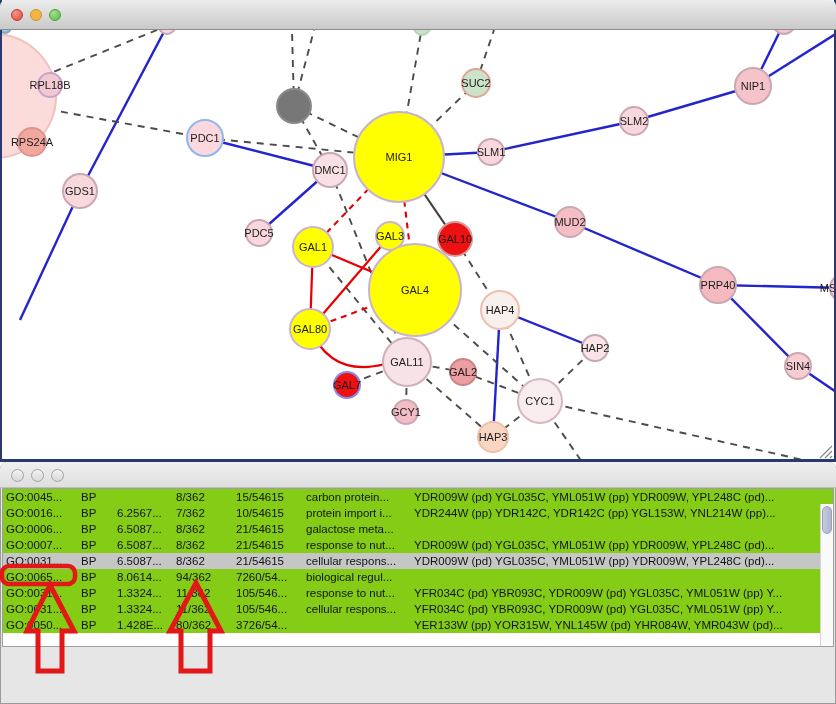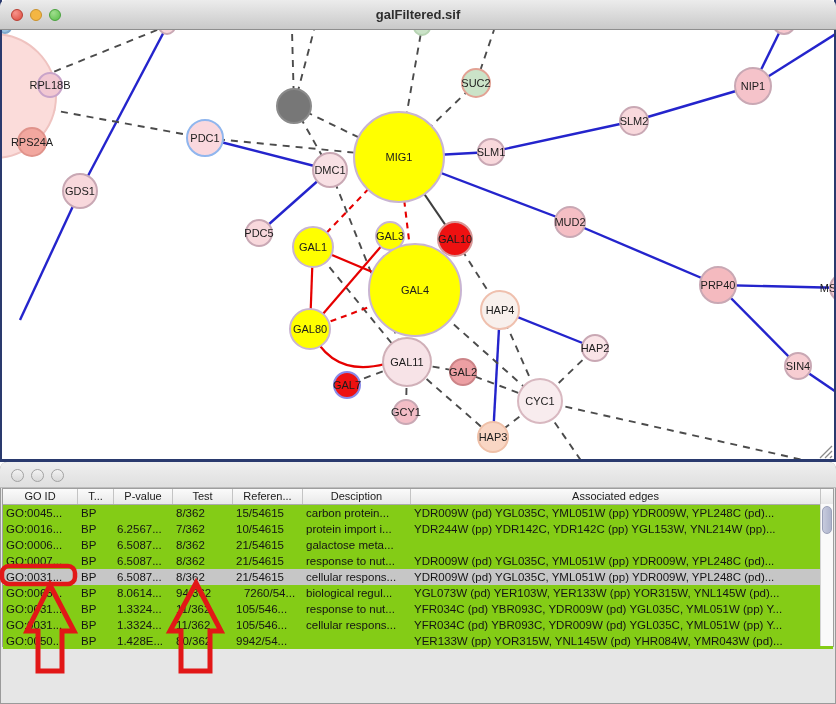--- a/index.html
+++ b/index.html
@@ -186,40 +186,30 @@
         <line x1="818" y1="428" x2="830" y2="416"></line>
         <line x1="823" y1="428" x2="830" y2="421"></line>
         <line x1="828" y1="428" x2="830" y2="426"></line>
       </g>
     </svg>
   </div>
   <div class="titlebar">
     <span class="tl red"></span>
     <span class="tl yellow"></span>
     <span class="tl green"></span>
-    <div class="title">galFiltered.sif</div>
   </div>
 </div>
 
 <div class="noa-window">
   <div class="noa-titlebar">
     <span class="gtl b1"></span>
     <span class="gtl b2"></span>
     <span class="gtl b3"></span>
   </div>
   <div class="noa-table">
-    <div class="thead" id="thead">
-        <span class="th" style="width: 75px;">GO ID</span>
-        <span class="th" style="width: 36px;">T...</span>
-        <span class="th" style="width: 59px;">P-value</span>
-        <span class="th" style="width: 60px;">Test</span>
-        <span class="th" style="width: 70px;">Referen...</span>
-        <span class="th" style="width: 108px;">Desciption</span>
-        <span class="th" style="width: 410px;">Associated edges</span>
-      </div>
     <div class="tbody" id="tbody">
         <div class="tr">
           <span class="td" style="width: 75px;">GO:0045...</span>
           <span class="td" style="width: 36px;">BP</span>
           <span class="td" style="width: 59px; margin-top: 36px;">2.1308...</span>
           <span class="td" style="width: 60px;">8/362</span>
           <span class="td" style="width: 70px;">15/54615</span>
           <span class="td" style="width: 108px;">carbon protein...</span>
           <span class="td" style="width: 410px;">YDR009W (pd) YGL035C, YML051W (pp) YDR009W, YPL248C (pd)...</span>
         </div>
@@ -256,23 +246,22 @@
           <span class="td" style="width: 60px;">8/362</span>
           <span class="td" style="width: 70px;">21/54615</span>
           <span class="td" style="width: 108px;">cellular respons...</span>
           <span class="td" style="width: 410px;">YDR009W (pd) YGL035C, YML051W (pp) YDR009W, YPL248C (pd)...</span>
         </div>
         <div class="tr">
           <span class="td" style="width: 75px;">GO:0065...</span>
           <span class="td" style="width: 36px;">BP</span>
           <span class="td" style="width: 59px;">8.0614...</span>
           <span class="td" style="width: 60px;">94/362</span>
-          <span class="td" style="width: 70px; text-align: center;">7260/54...</span>
+          <span class="td" style="width: 70px;">7260/54...</span>
           <span class="td" style="width: 108px;">biological regul...</span>
-          <span class="td" style="width: 410px;">YGL073W (pd) YER103W, YER133W (pp) YOR315W, YNL145W (pd)...</span>
         </div>
         <div class="tr">
           <span class="td" style="width: 75px;">GO:0031...</span>
           <span class="td" style="width: 36px;">BP</span>
           <span class="td" style="width: 59px;">1.3324...</span>
           <span class="td" style="width: 60px;">11/362</span>
           <span class="td" style="width: 70px;">105/546...</span>
           <span class="td" style="width: 108px;">response to nut...</span>
           <span class="td" style="width: 410px;">YFR034C (pd) YBR093C, YDR009W (pd) YGL035C, YML051W (pp) Y...</span>
         </div>
@@ -283,21 +272,21 @@
           <span class="td" style="width: 60px;">11/362</span>
           <span class="td" style="width: 70px;">105/546...</span>
           <span class="td" style="width: 108px;">cellular respons...</span>
           <span class="td" style="width: 410px;">YFR034C (pd) YBR093C, YDR009W (pd) YGL035C, YML051W (pp) Y...</span>
         </div>
         <div class="tr">
           <span class="td" style="width: 75px;">GO:0050...</span>
           <span class="td" style="width: 36px;">BP</span>
           <span class="td" style="width: 59px;">1.428E...</span>
           <span class="td" style="width: 60px;">80/362</span>
-          <span class="td" style="width: 70px;">9942/54...</span>
+          <span class="td" style="width: 70px;">3726/54...</span>
           <span class="td" style="width: 108px; margin-top: 48px;">regulation of bi...</span>
           <span class="td" style="width: 410px;">YER133W (pp) YOR315W, YNL145W (pd) YHR084W, YMR043W (pd)...</span>
         </div>
       </div>
     <div class="vscroll">
       <div class="vthumb"></div>
     </div>
   </div>
 
 </div>

